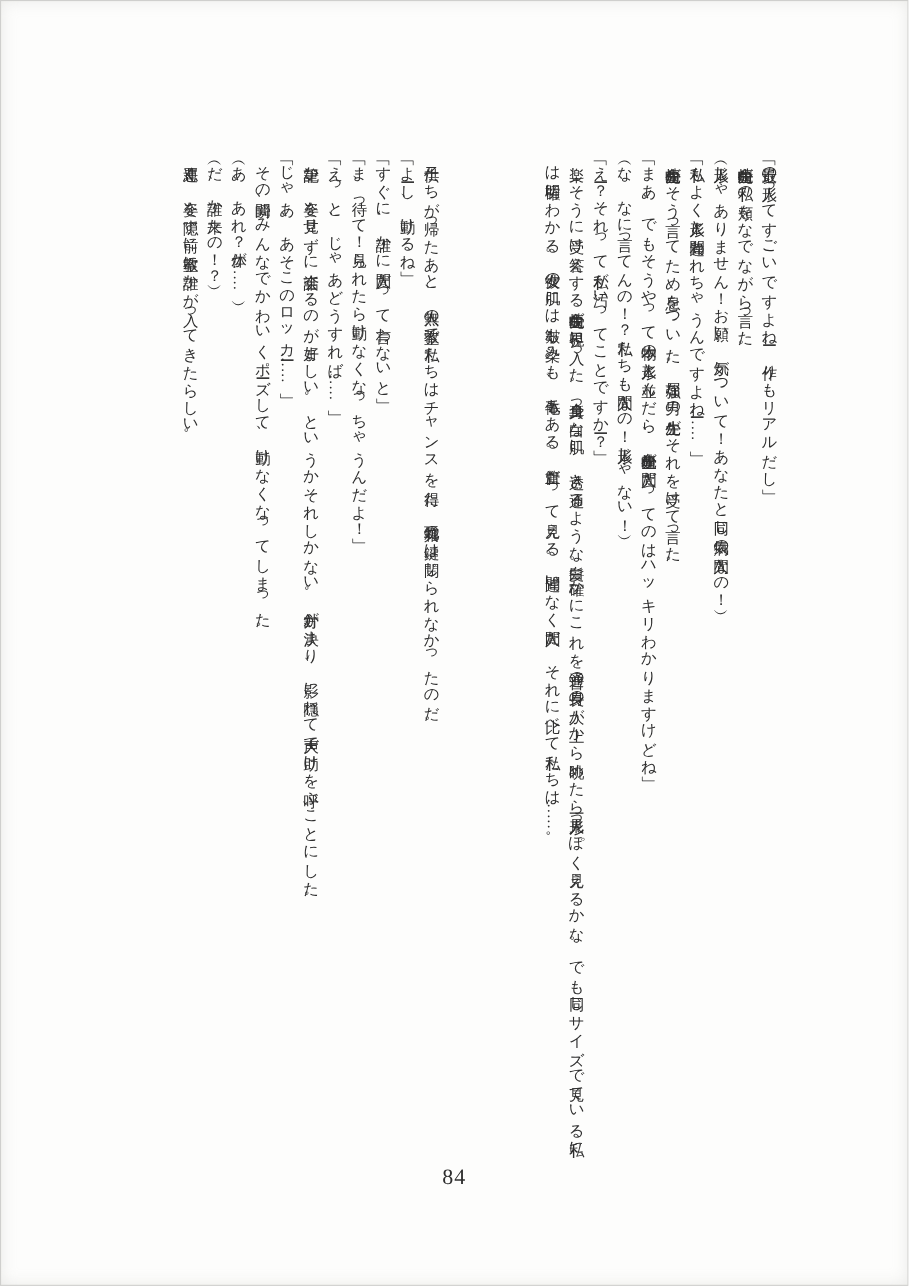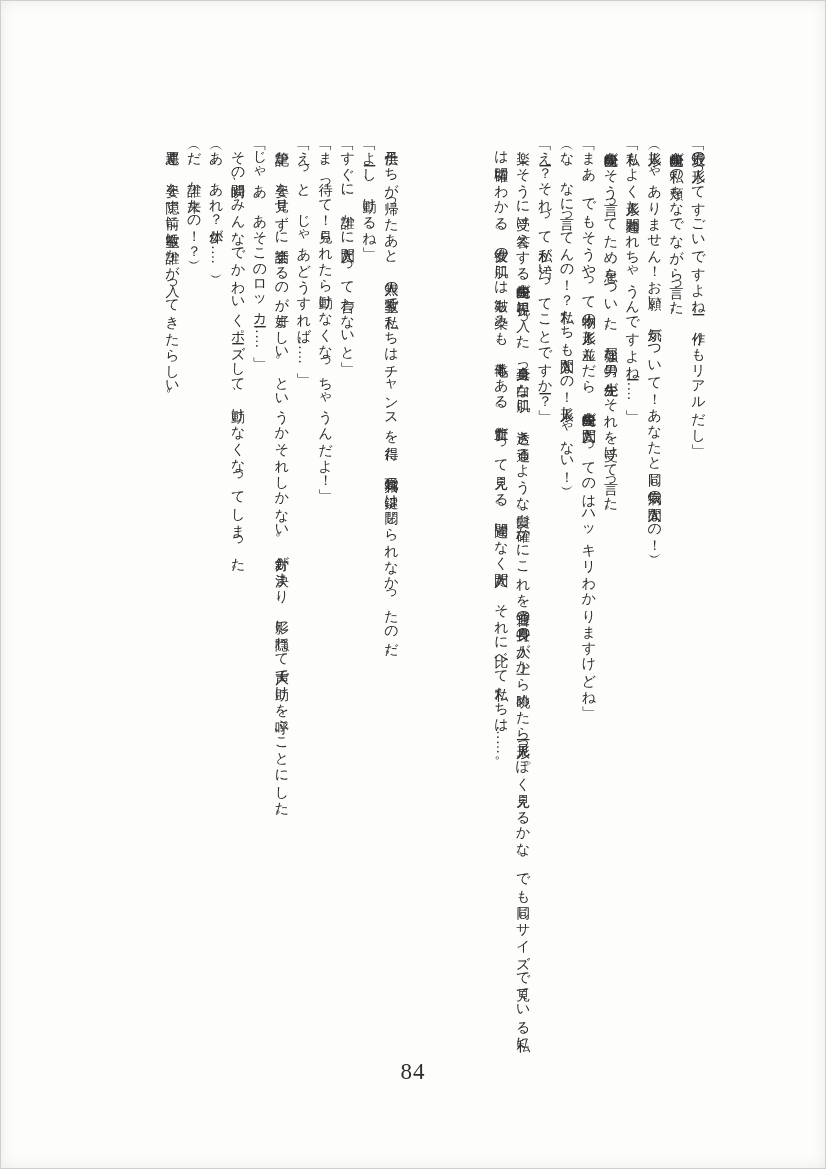--- a/index.html
+++ b/index.html
@@ -40,21 +40,21 @@
   .text-block p {
     margin: 0;
     padding: 0;
   }
   .page-number {
     position: absolute;
     top: 1058px;
     left: 0;
     width: 100%;
     text-align: center;
-    font-size: 23px;
+    font-size: 20px;
     letter-spacing: 1px;
     color: #2e2e2e;
   }
 </style>
 </head>
 <body>
 
 <div class="page">
 
   <div class="text-block">

